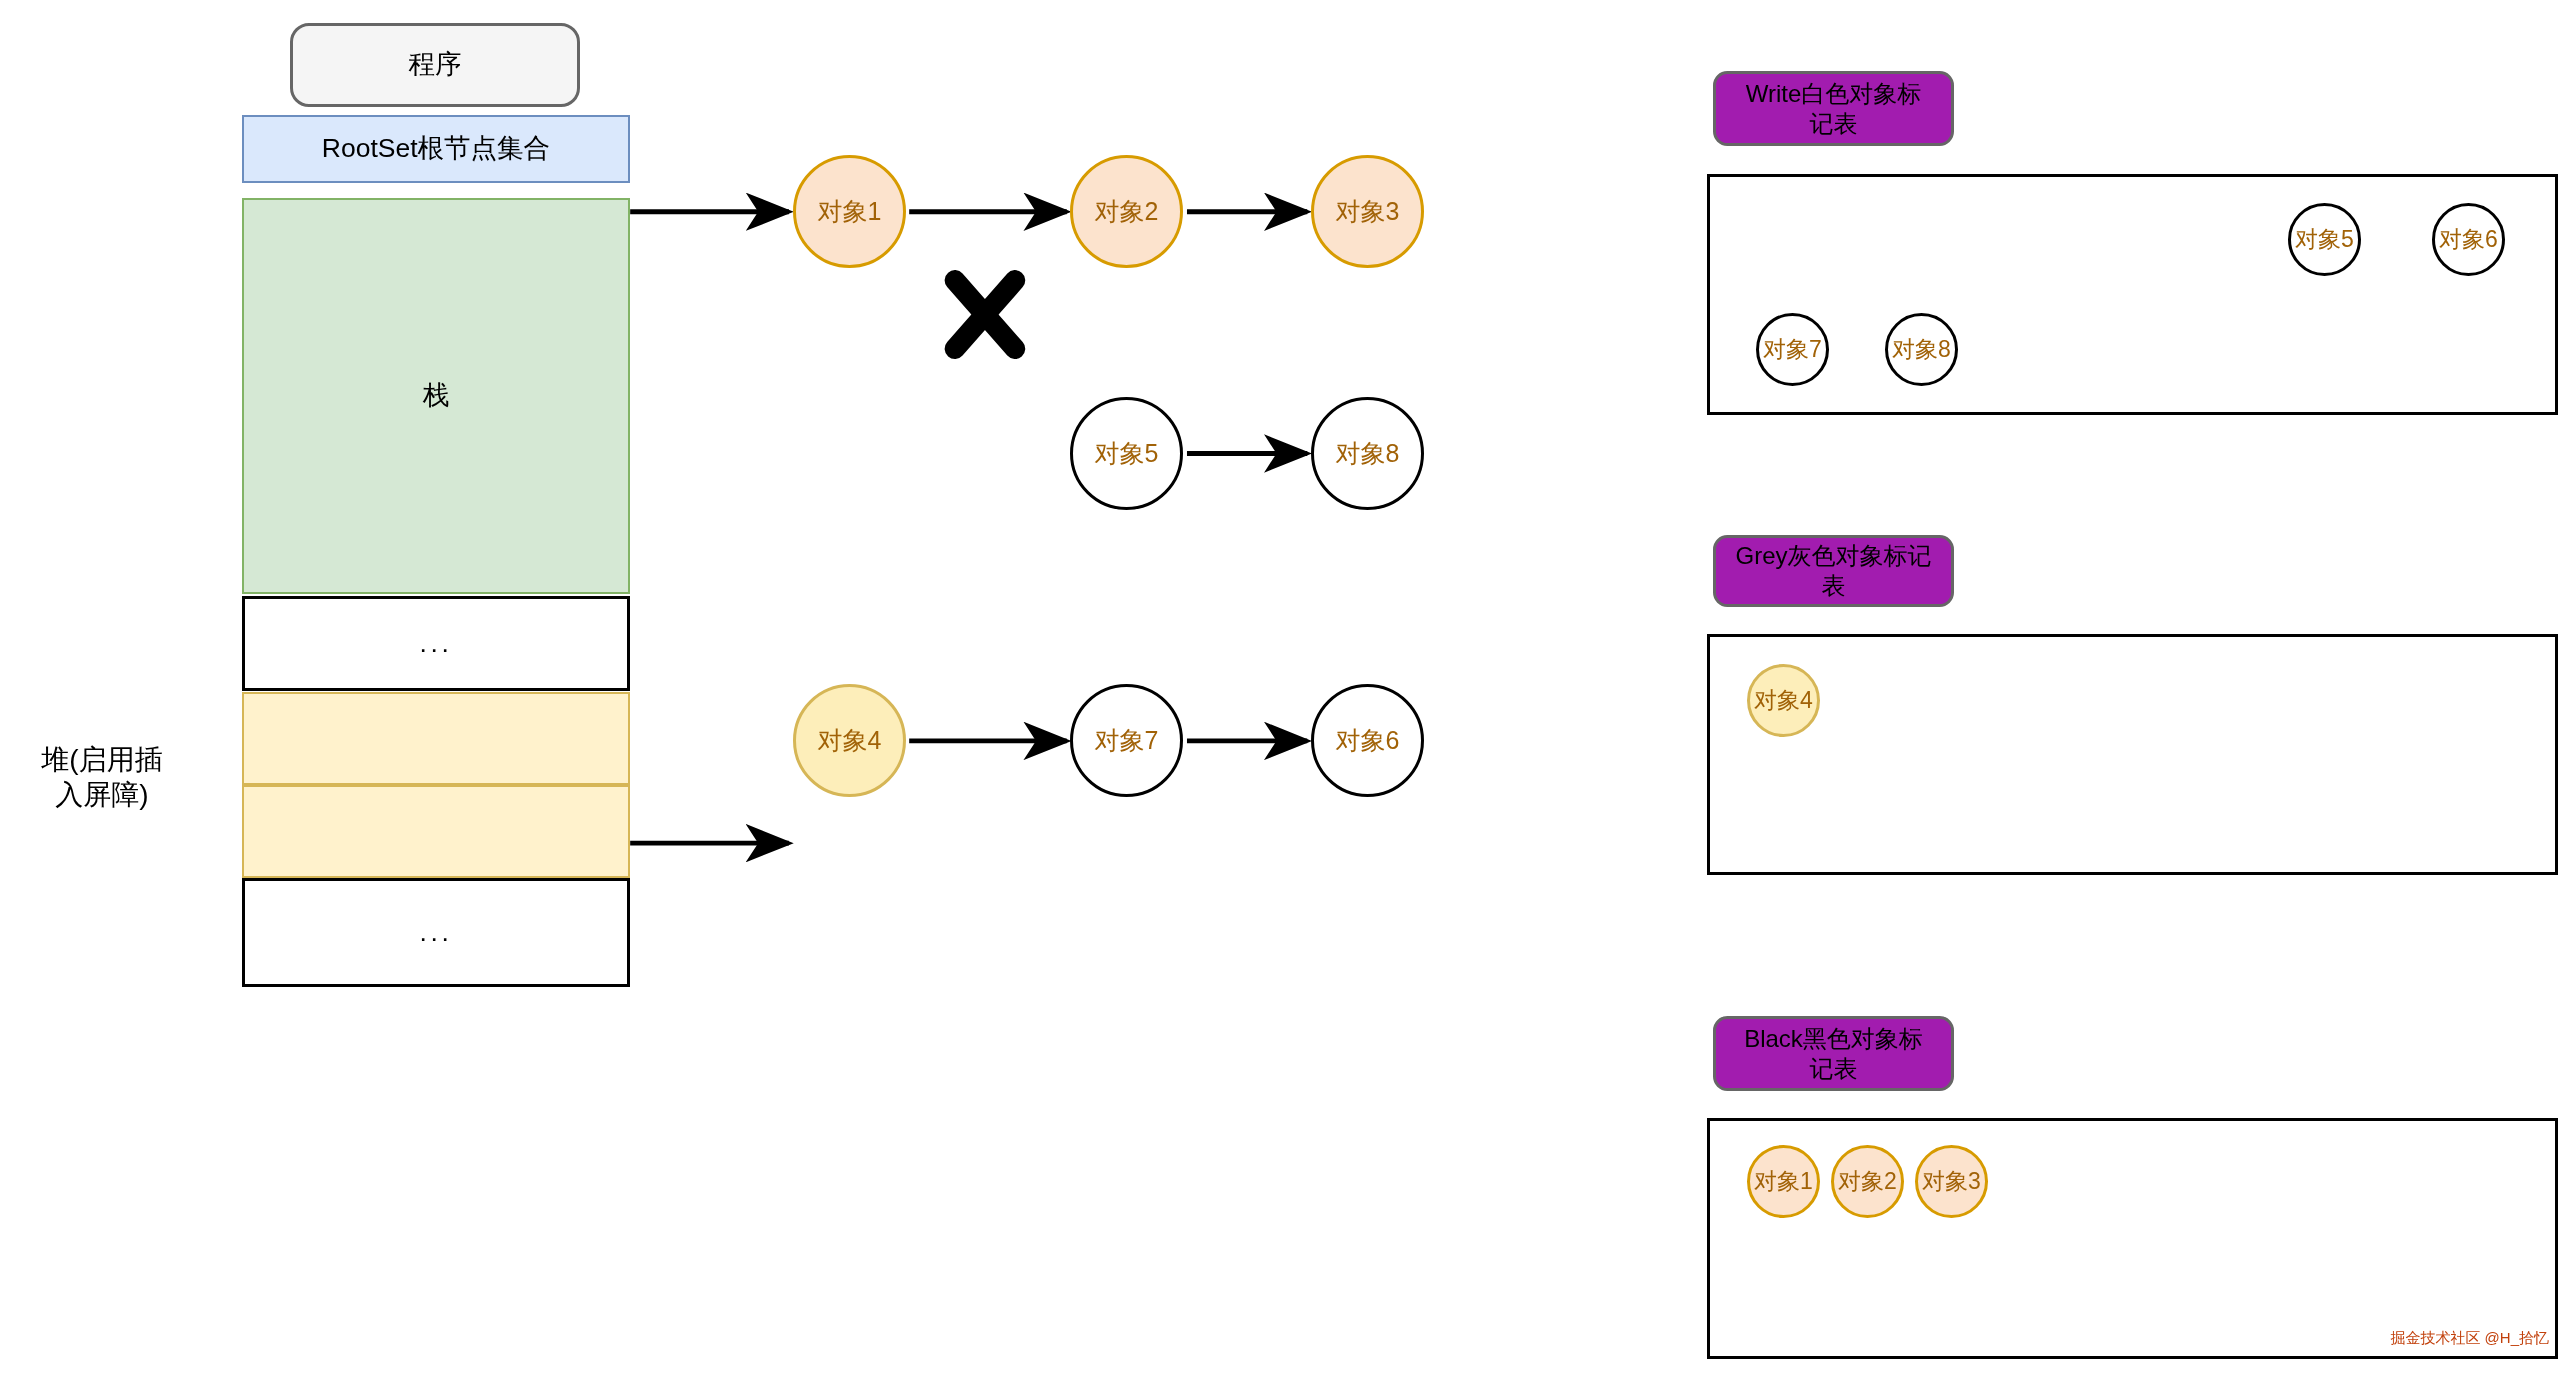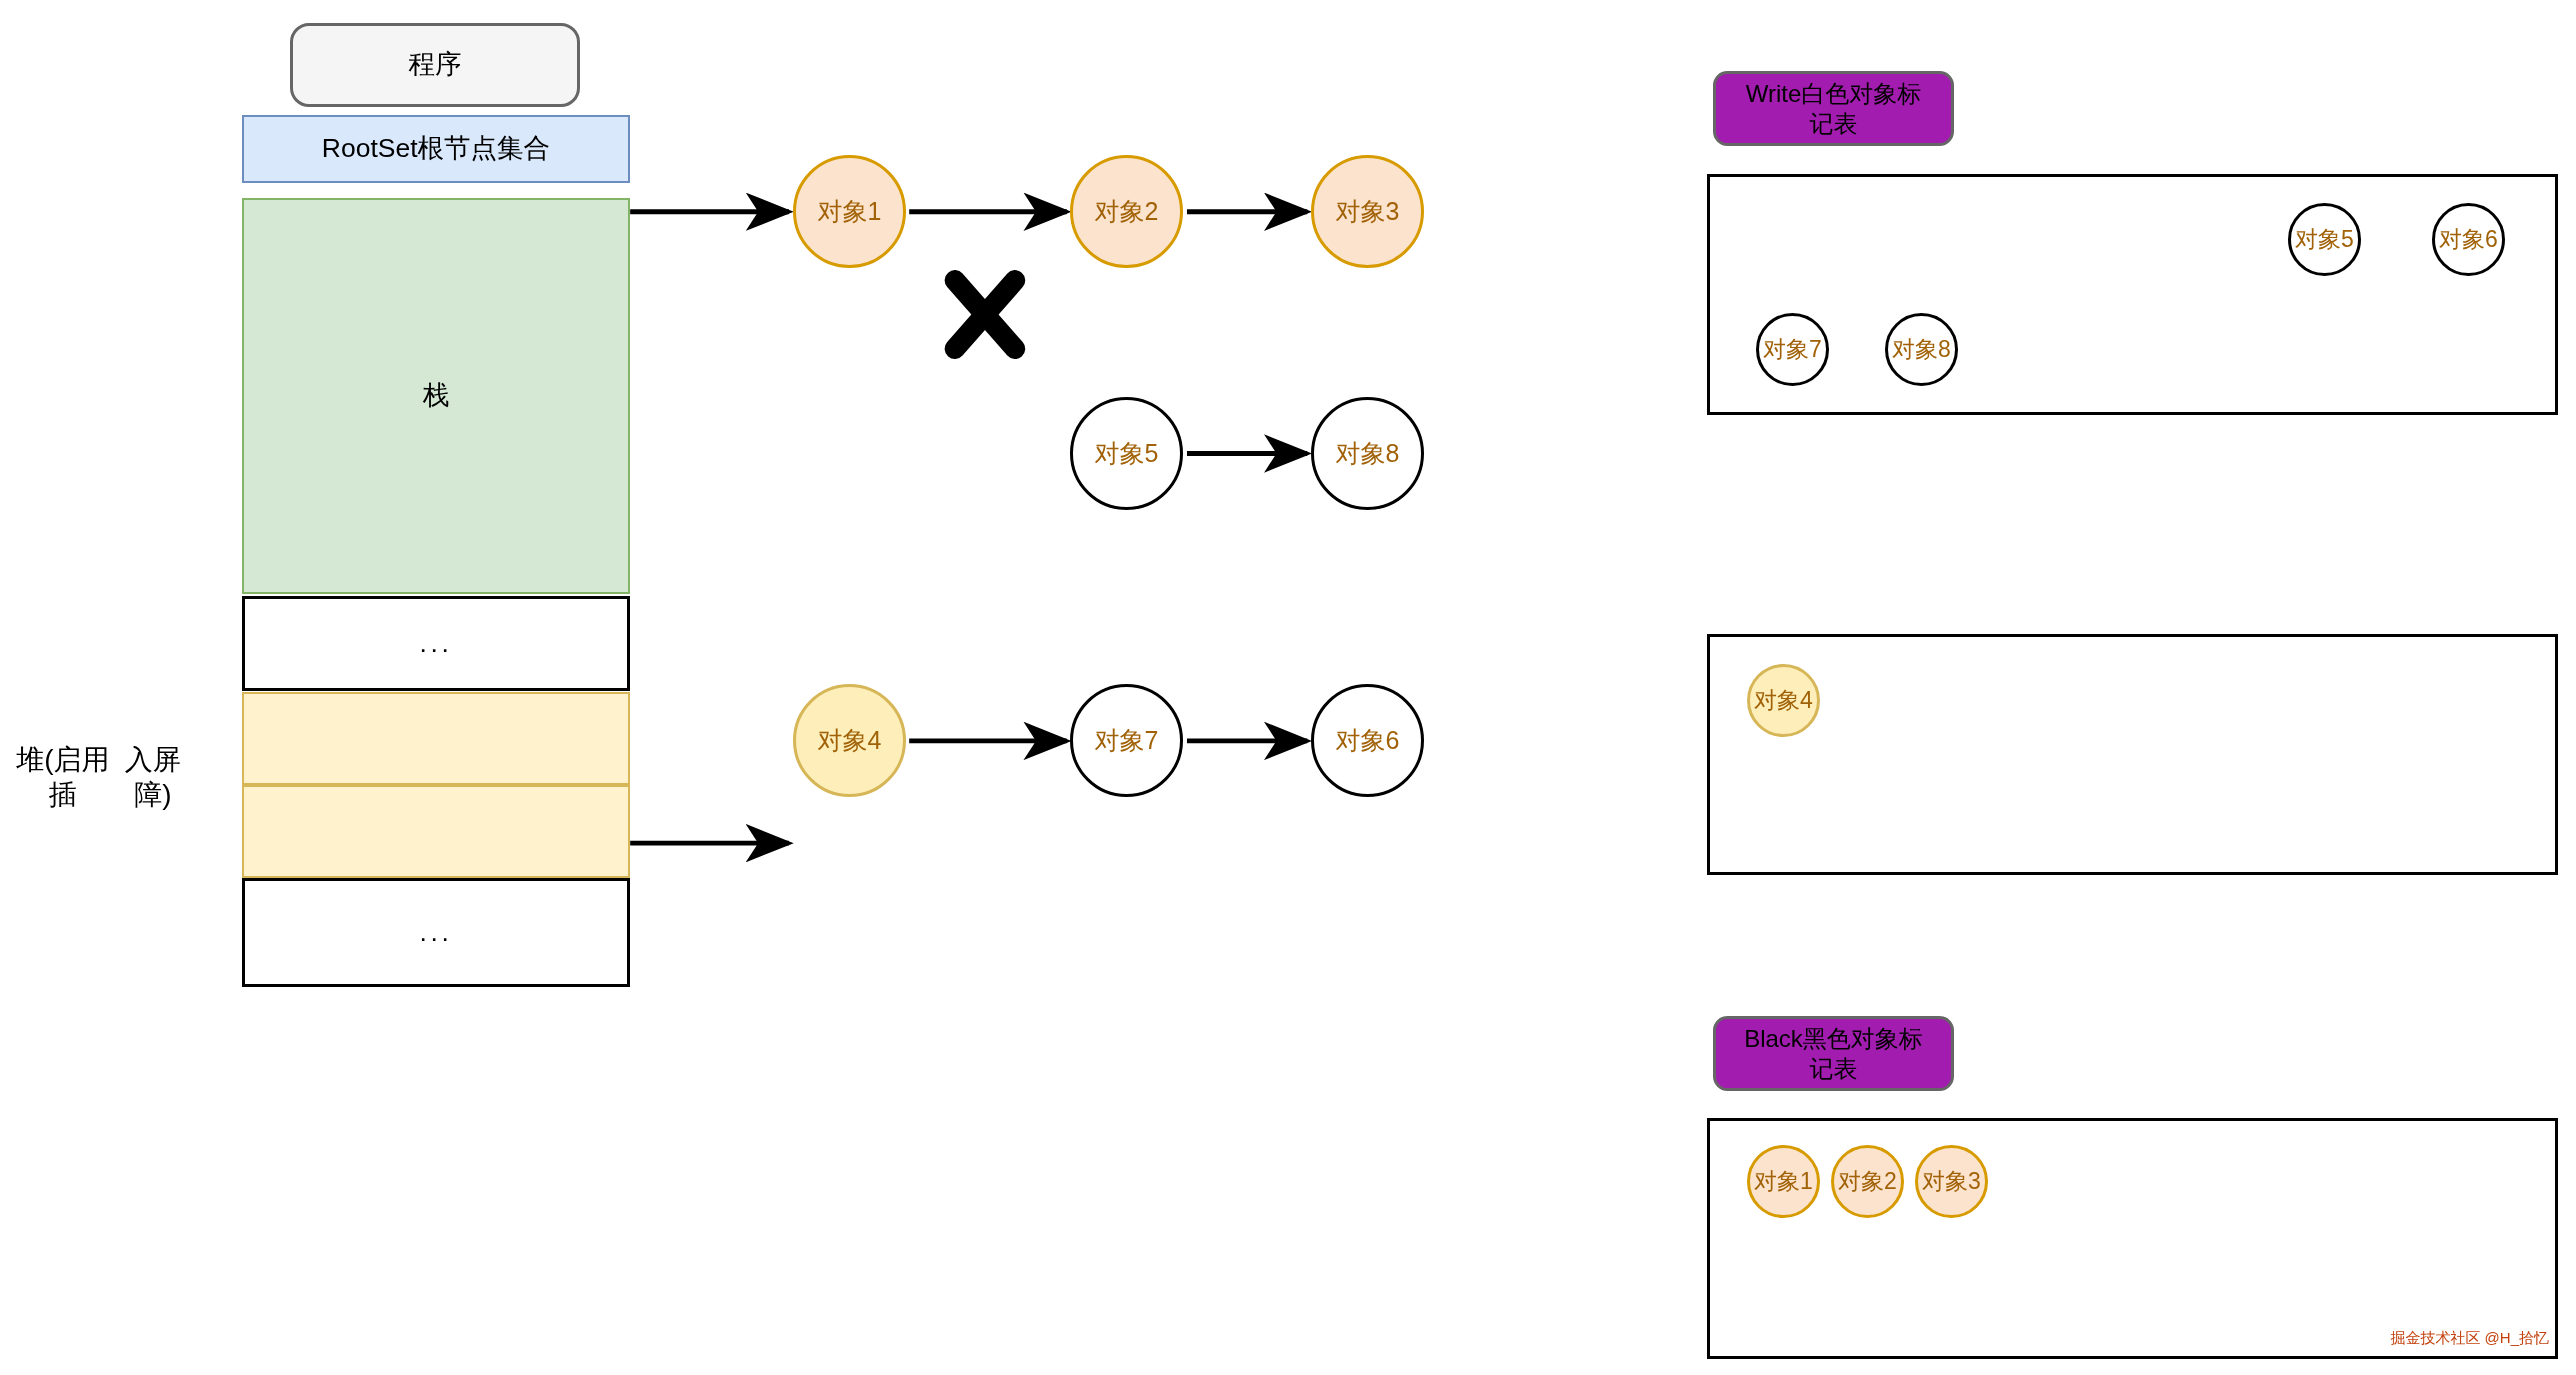--- a/index.html
+++ b/index.html
@@ -117,21 +117,21 @@
     font-size: 26.5px;
     letter-spacing: 3.6px;
   }
 
   #heap-label {
     left: 12px;
     top: 732px;
     width: 180px;
     height: 90px;
     font-size: 28px;
-    flex-direction: row;
+    flex-direction: column;
   }
 
   
   .node {
     width: 113px;
     height: 113px;
     font-size: 25px;
   }
   .node.orange {
     background: #fce3cd;
@@ -319,20 +319,24 @@
   <div class="circle chip white" id="chip-w-o6">
     <span>对象6</span>
   </div>
   <div class="circle chip white" id="chip-w-o7">
     <span>对象7</span>
   </div>
   <div class="circle chip white" id="chip-w-o8">
     <span>对象8</span>
   </div>
 
+  <div class="box rrect panel-title" id="panel-grey-title" style="flex-direction:column;">
+    <span>Grey灰色对象标记</span>
+    <span>表</span>
+  </div>
   <div class="box panel-body" id="panel-grey-body"></div>
 
   <div class="circle chip yellow" id="chip-g-o4">
     <span>对象4</span>
   </div>
 
   <div class="box rrect panel-title" id="panel-black-title" style="flex-direction:column;">
     <span>Black黑色对象标</span>
     <span>记表</span>
   </div>

